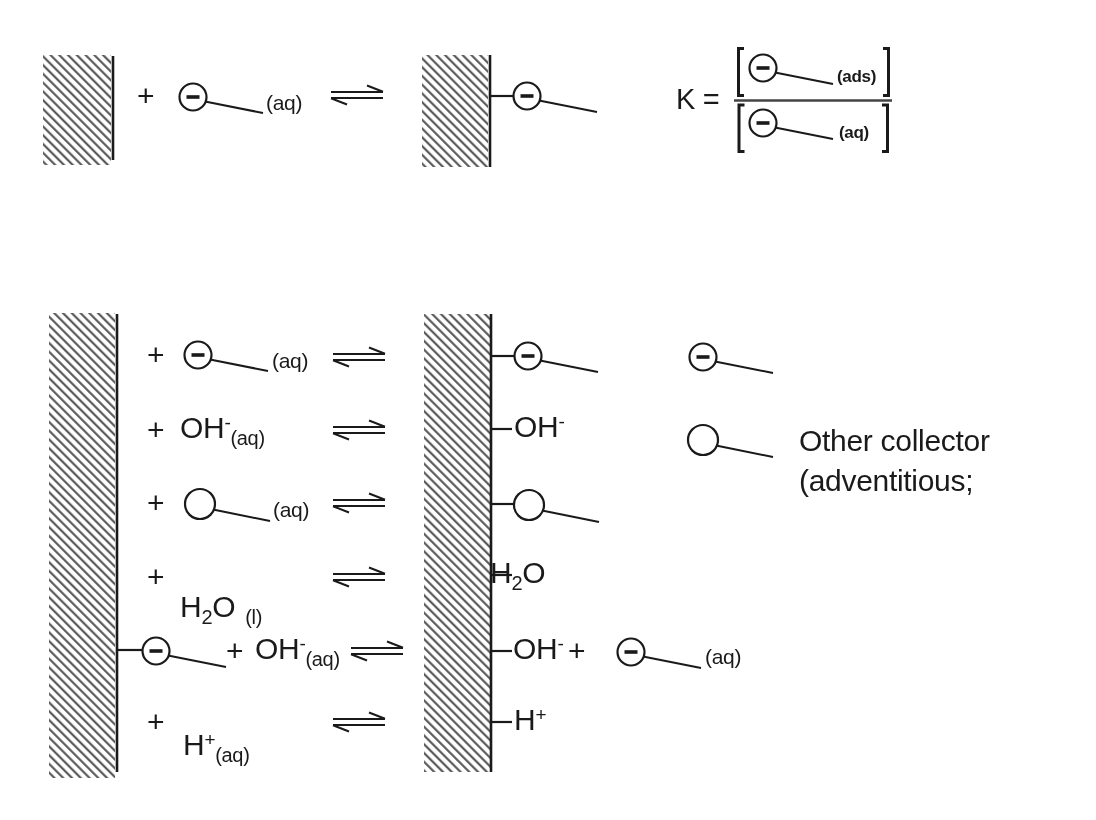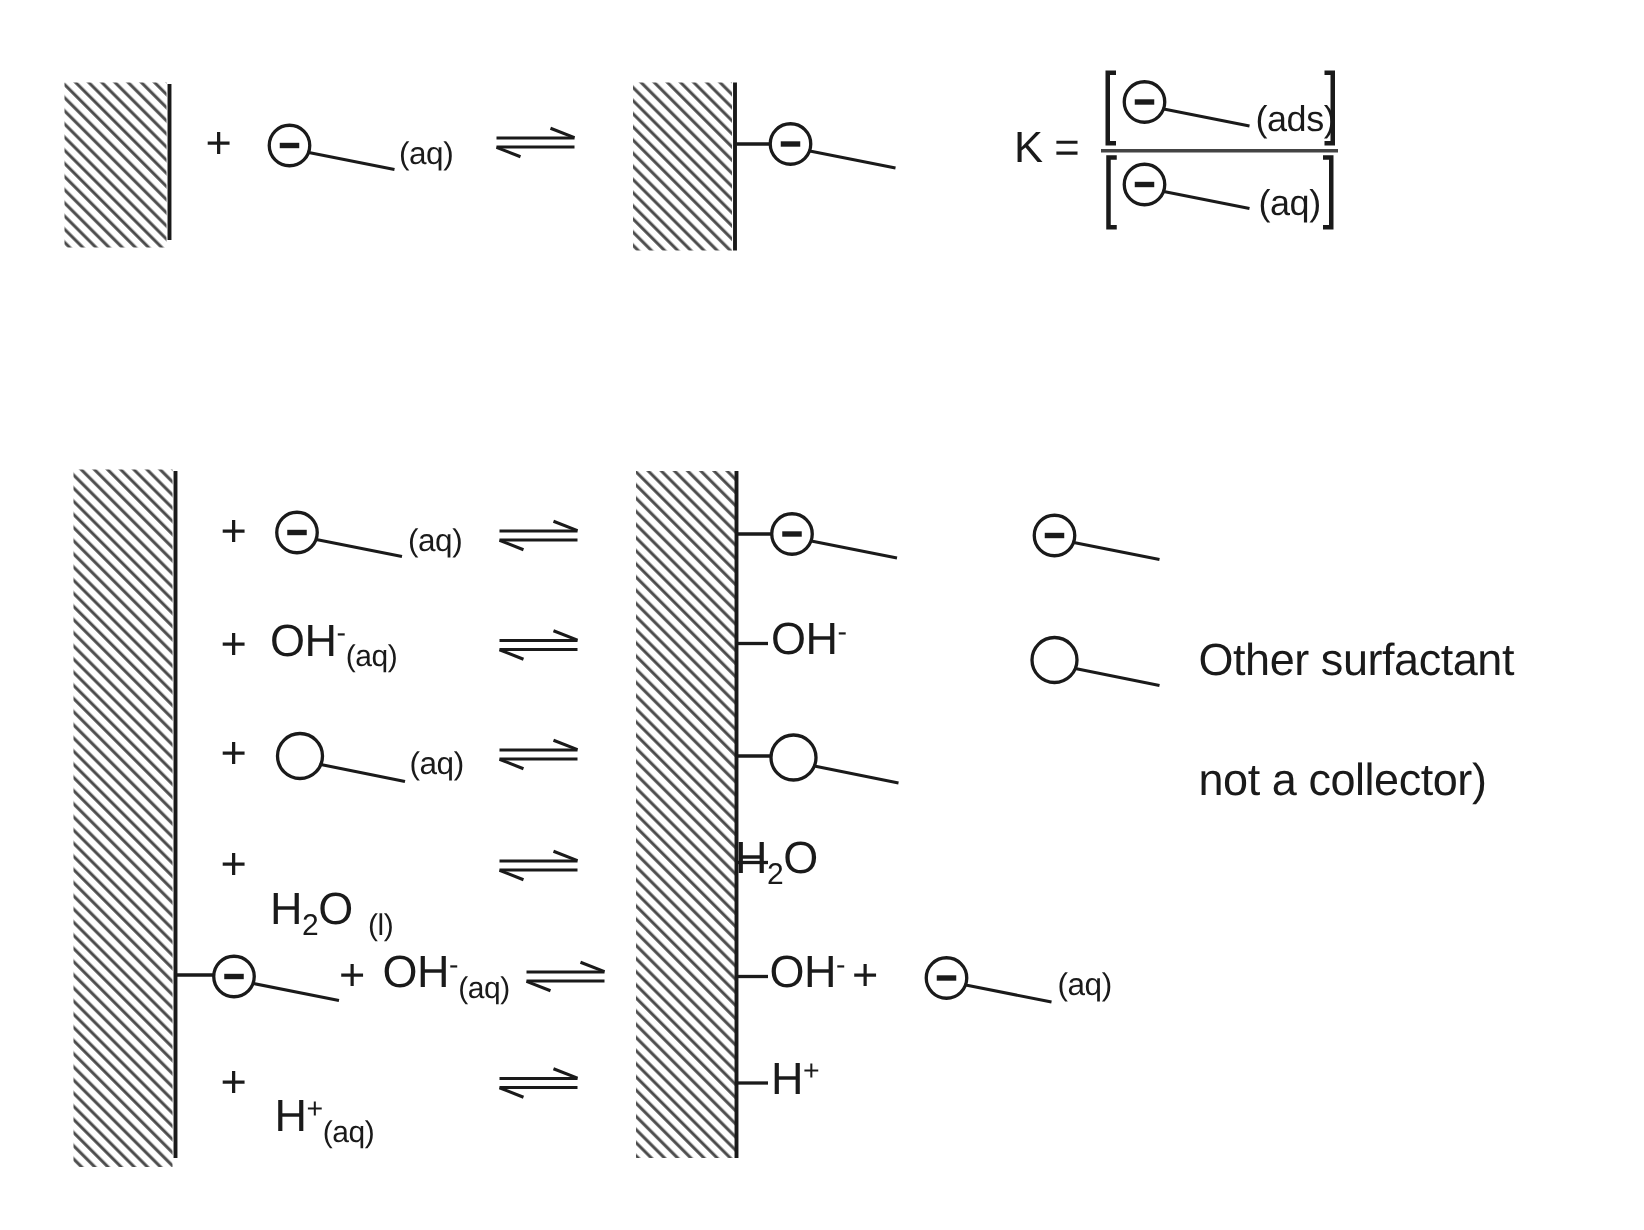--- a/index.html
+++ b/index.html
@@ -5,21 +5,21 @@
   html,body{margin:0;padding:0;background:#ffffff;}
   .canvas{
     position:relative;width:1096px;height:820px;background:#ffffff;overflow:hidden;
     font-family:"Liberation Sans",sans-serif;color:#1a1a1a;
   }
   .art{position:absolute;left:0;top:0;}
   .t{position:absolute;line-height:1;white-space:nowrap;letter-spacing:-0.3px;color:#1a1a1a;}
   .f30{font-size:30px;}
   .f29{font-size:29px;}
   .f21{font-size:21px;}
-  .fb{font-size:24px;font-weight:400;text-align:right;}
+  .fb{font-size:17px;font-weight:700;text-align:right;}
   .sp{font-size:19px;position:relative;top:-9px;}
   .sb{font-size:20px;position:relative;top:7px;}
   .gap{margin-left:10px;}
 </style>
 </head>
 <body>
 
 <div class="canvas">
 
   <svg class="art" width="1096" height="820" viewBox="0 0 1096 820">
@@ -120,16 +120,16 @@
   <span class="t f30" style="left:147px;top:707px">+</span>
   <span class="t f30" style="left:183px;top:730px"><span>H</span><span class="sp">+</span><span class="sb">(aq)</span></span>
 
   <span class="t f30" style="left:514px;top:412px"><span>OH</span><span class="sp">-</span></span>
   <span class="t f30" style="left:490px;top:558px"><span>H</span><span class="sb">2</span><span>O</span></span>
   <span class="t f30" style="left:513px;top:634px"><span>OH</span><span class="sp">-</span></span>
   <span class="t f30" style="left:568px;top:636px">+</span>
   <span class="t f21" style="left:705px;top:646px">(aq)</span>
   <span class="t f30" style="left:514px;top:705px"><span>H</span><span class="sp">+</span></span>
 
-  <span class="t f30" style="left:799px;top:426px">Other surfactant</span>
-  <span class="t f30" style="left:799px;top:506px">not a collector)</span>
+  <span class="t f30" style="left:799px;top:426px">Other collector</span>
+  <span class="t f30" style="left:799px;top:466px">(adventitious;</span>
 
 </div>
 
 </body></html>

